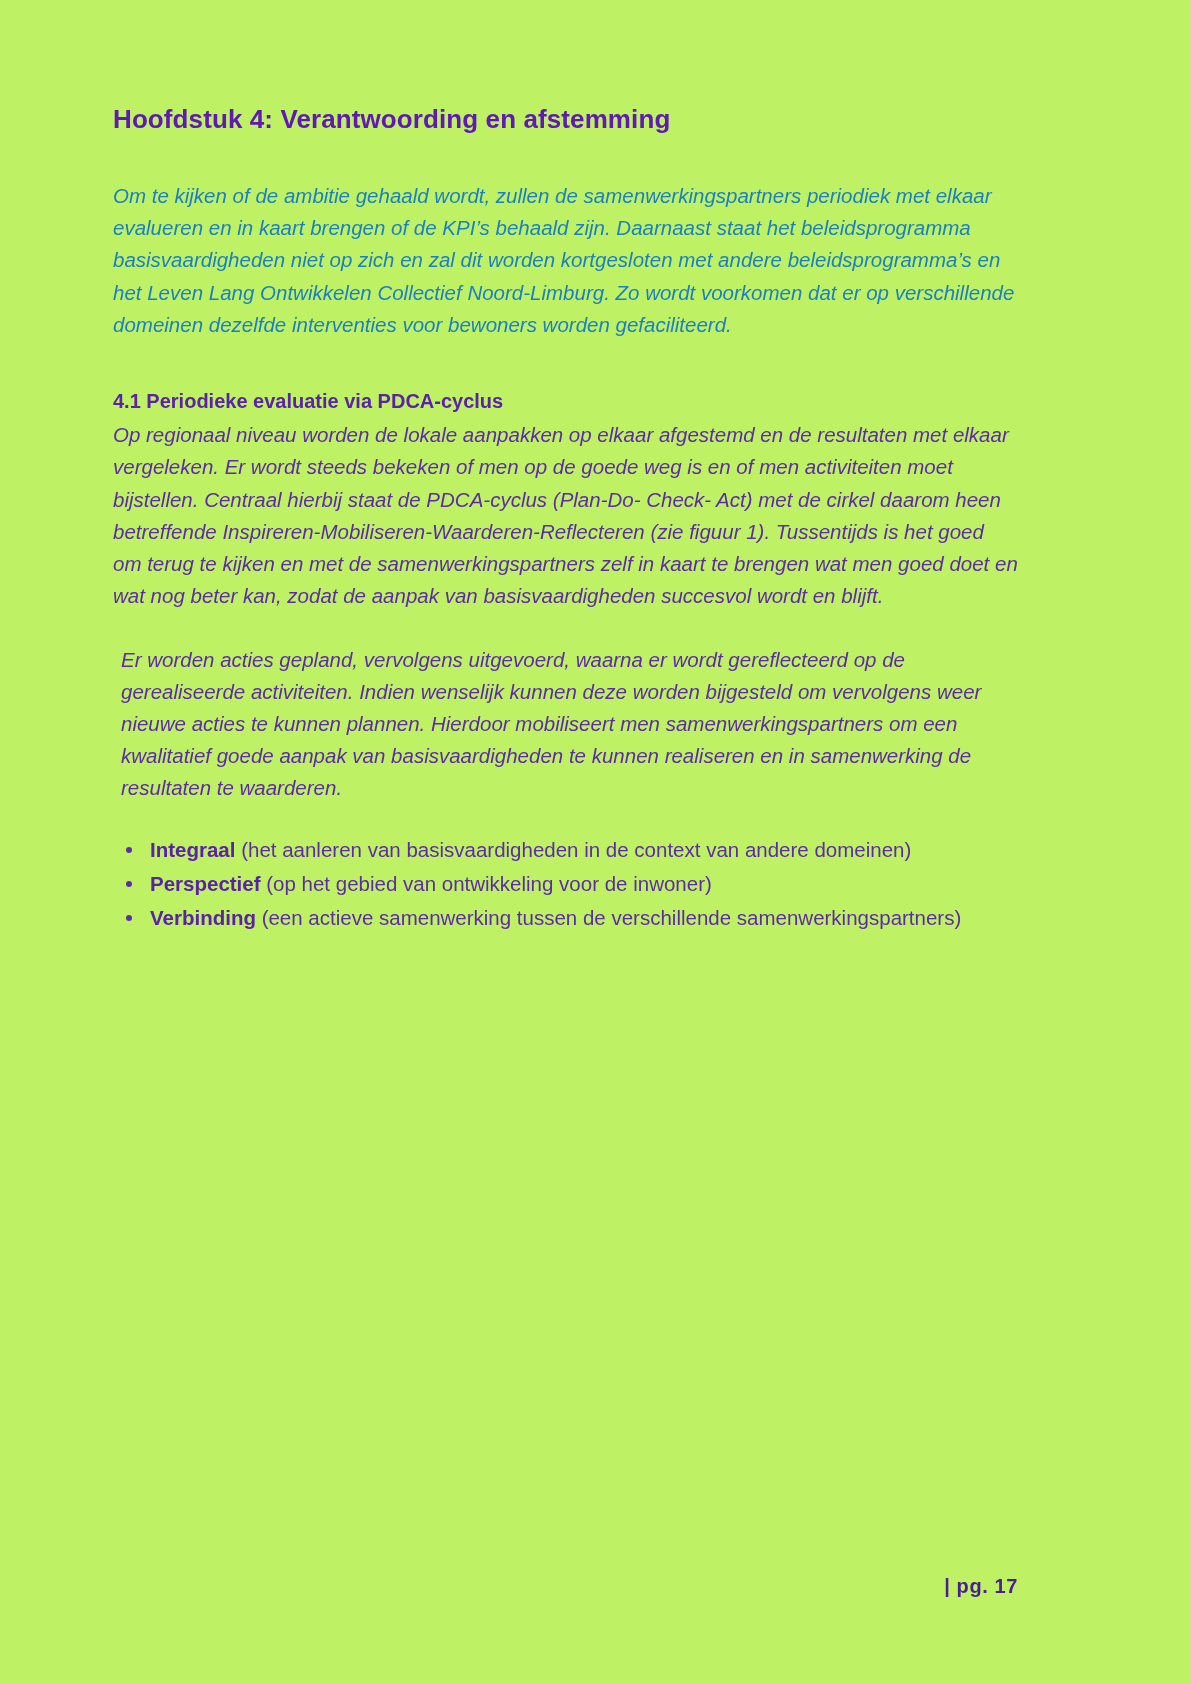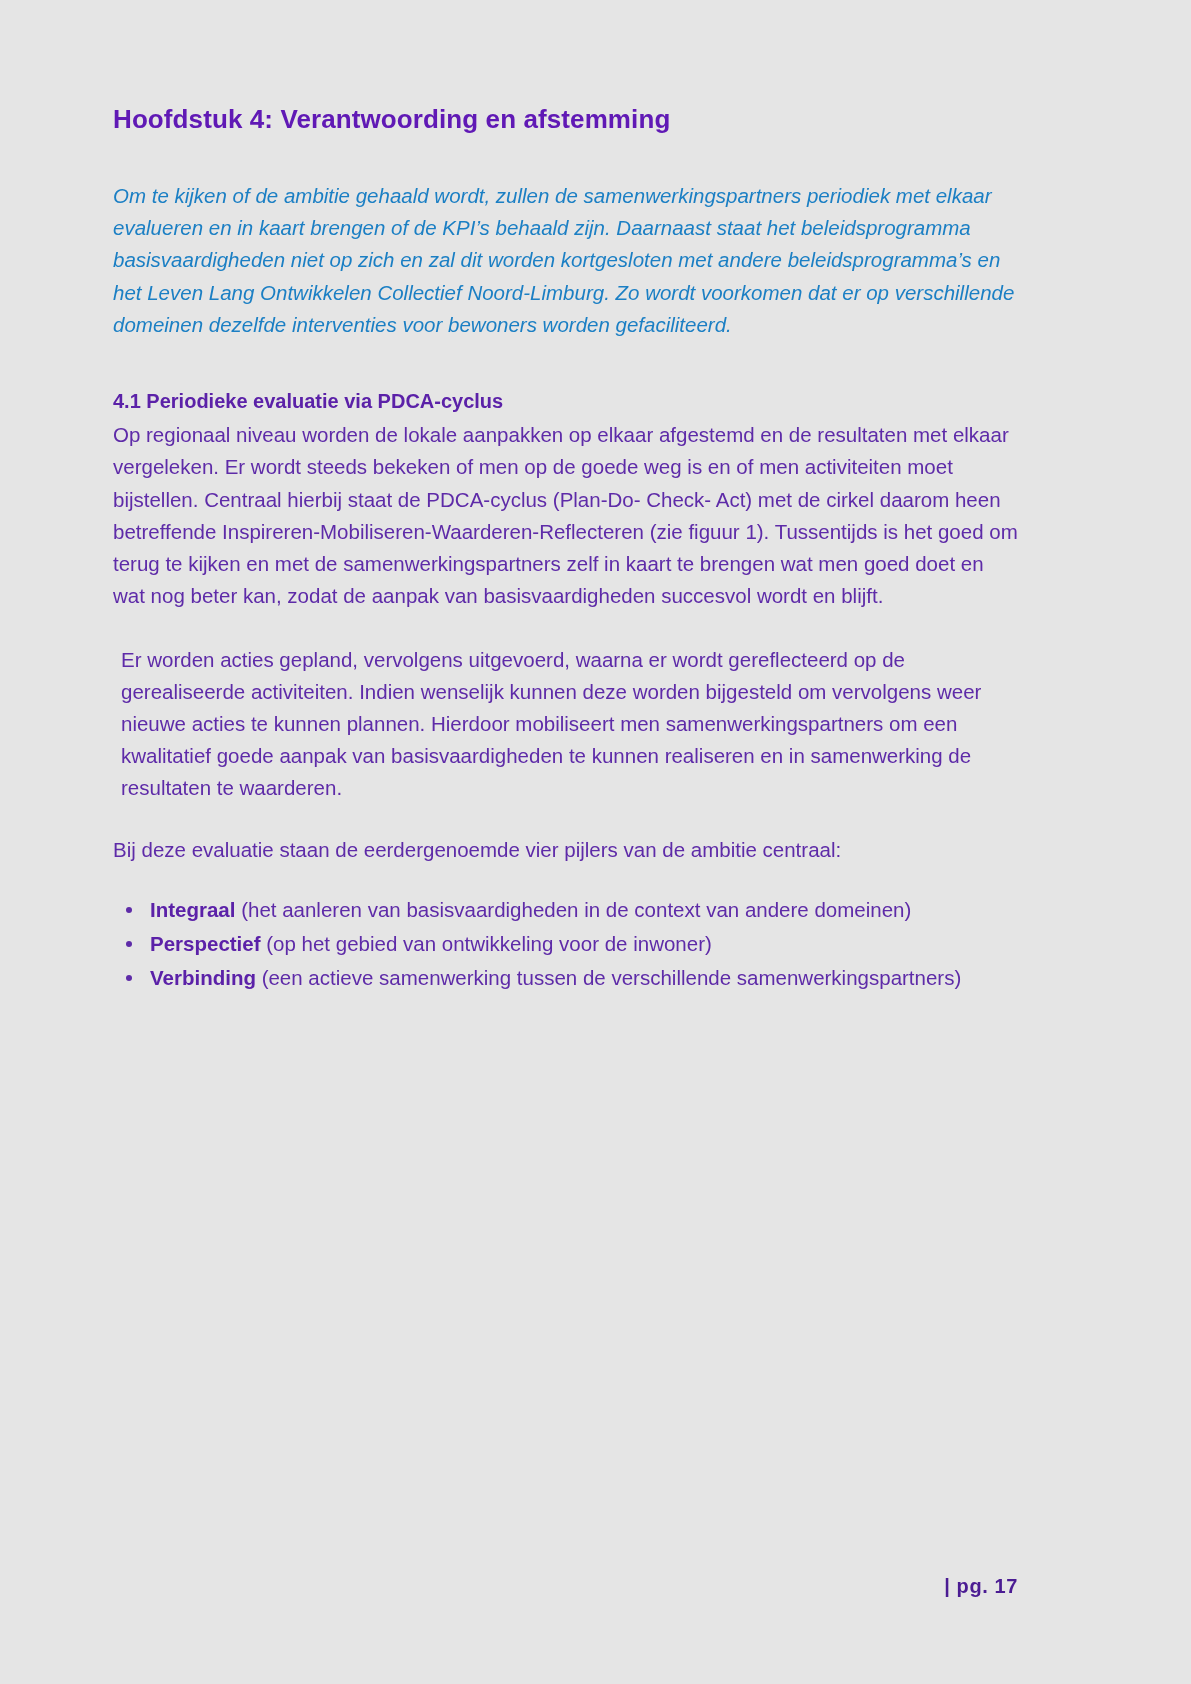--- a/index.html
+++ b/index.html
@@ -4,21 +4,21 @@
 <style>
   html, body {
     margin: 0;
     padding: 0;
     background: #ffffff;
   }
   .page {
     position: relative;
     width: 1191px;
     height: 1684px;
-    background: #e5e5e5;
+    background: #bef264;
     box-sizing: border-box;
     font-family: "Liberation Sans", sans-serif;
     overflow: hidden;
   }
   .content {
     position: absolute;
     left: 113px;
     top: 103px;
     width: 905px;
   }
@@ -42,20 +42,21 @@
     font-size: 20px;
     font-weight: bold;
     line-height: 1.4;
     margin: 0 0 4px 0;
   }
   .body-par {
     color: #5E2BA8;
     font-size: 20.5px;
     line-height: 1.565;
     margin: 0 0 32px 0;
+    font-style: italic;
   }
   .body-par.tight {
     margin-bottom: 30px;
     margin-left: 8px;
   }
   .pillar-lead {
     color: #5E2BA8;
     font-size: 20.5px;
     line-height: 1.565;
     margin: 0 0 28px 0;
@@ -106,21 +107,20 @@
     <h1 class="chapter-title">Hoofdstuk 4: Verantwoording en afstemming</h1>
 
     <p class="intro">Om te kijken of de ambitie gehaald wordt, zullen de samenwerkingspartners periodiek met elkaar evalueren en in kaart brengen of de KPI’s behaald zijn. Daarnaast staat het beleidsprogramma basisvaardigheden niet op zich en zal dit worden kortgesloten met andere beleidsprogramma’s en het Leven Lang Ontwikkelen Collectief Noord-Limburg. Zo wordt voorkomen dat er op verschillende domeinen dezelfde interventies voor bewoners worden gefaciliteerd.</p>
 
     <h2 class="section-heading">4.1 Periodieke evaluatie via PDCA-cyclus</h2>
 
     <p class="body-par">Op regionaal niveau worden de lokale aanpakken op elkaar afgestemd en de resultaten met elkaar vergeleken. Er wordt steeds bekeken of men op de goede weg is en of men activiteiten moet bijstellen. Centraal hierbij staat de PDCA-cyclus (Plan-Do- Check- Act) met de cirkel daarom heen betreffende Inspireren-Mobiliseren-Waarderen-Reflecteren (zie figuur 1). Tussentijds is het goed om terug te kijken en met de samenwerkingspartners zelf in kaart te brengen wat men goed doet en wat nog beter kan, zodat de aanpak van basisvaardigheden succesvol wordt en blijft.</p>
 
     <p class="body-par tight">Er worden acties gepland, vervolgens uitgevoerd, waarna er wordt gereflecteerd op de gerealiseerde activiteiten. Indien wenselijk kunnen deze worden bijgesteld om vervolgens weer nieuwe acties te kunnen plannen. Hierdoor mobiliseert men samenwerkingspartners om een kwalitatief goede aanpak van basisvaardigheden te kunnen realiseren en in samenwerking de resultaten te waarderen.</p>
 
-    <p class="pillar-lead">Bij deze evaluatie staan de eerdergenoemde vier pijlers van de ambitie centraal:</p>
 
     <ul class="pillars">
       <li>
         <span class="dot"></span>
         <span class="pillar-term">Integraal</span><span> (het aanleren van basisvaardigheden in de context van andere domeinen)</span>
       </li>
       <li>
         <span class="dot"></span>
         <span class="pillar-term">Perspectief</span><span> (op het gebied van ontwikkeling voor de inwoner)</span>
       </li>

